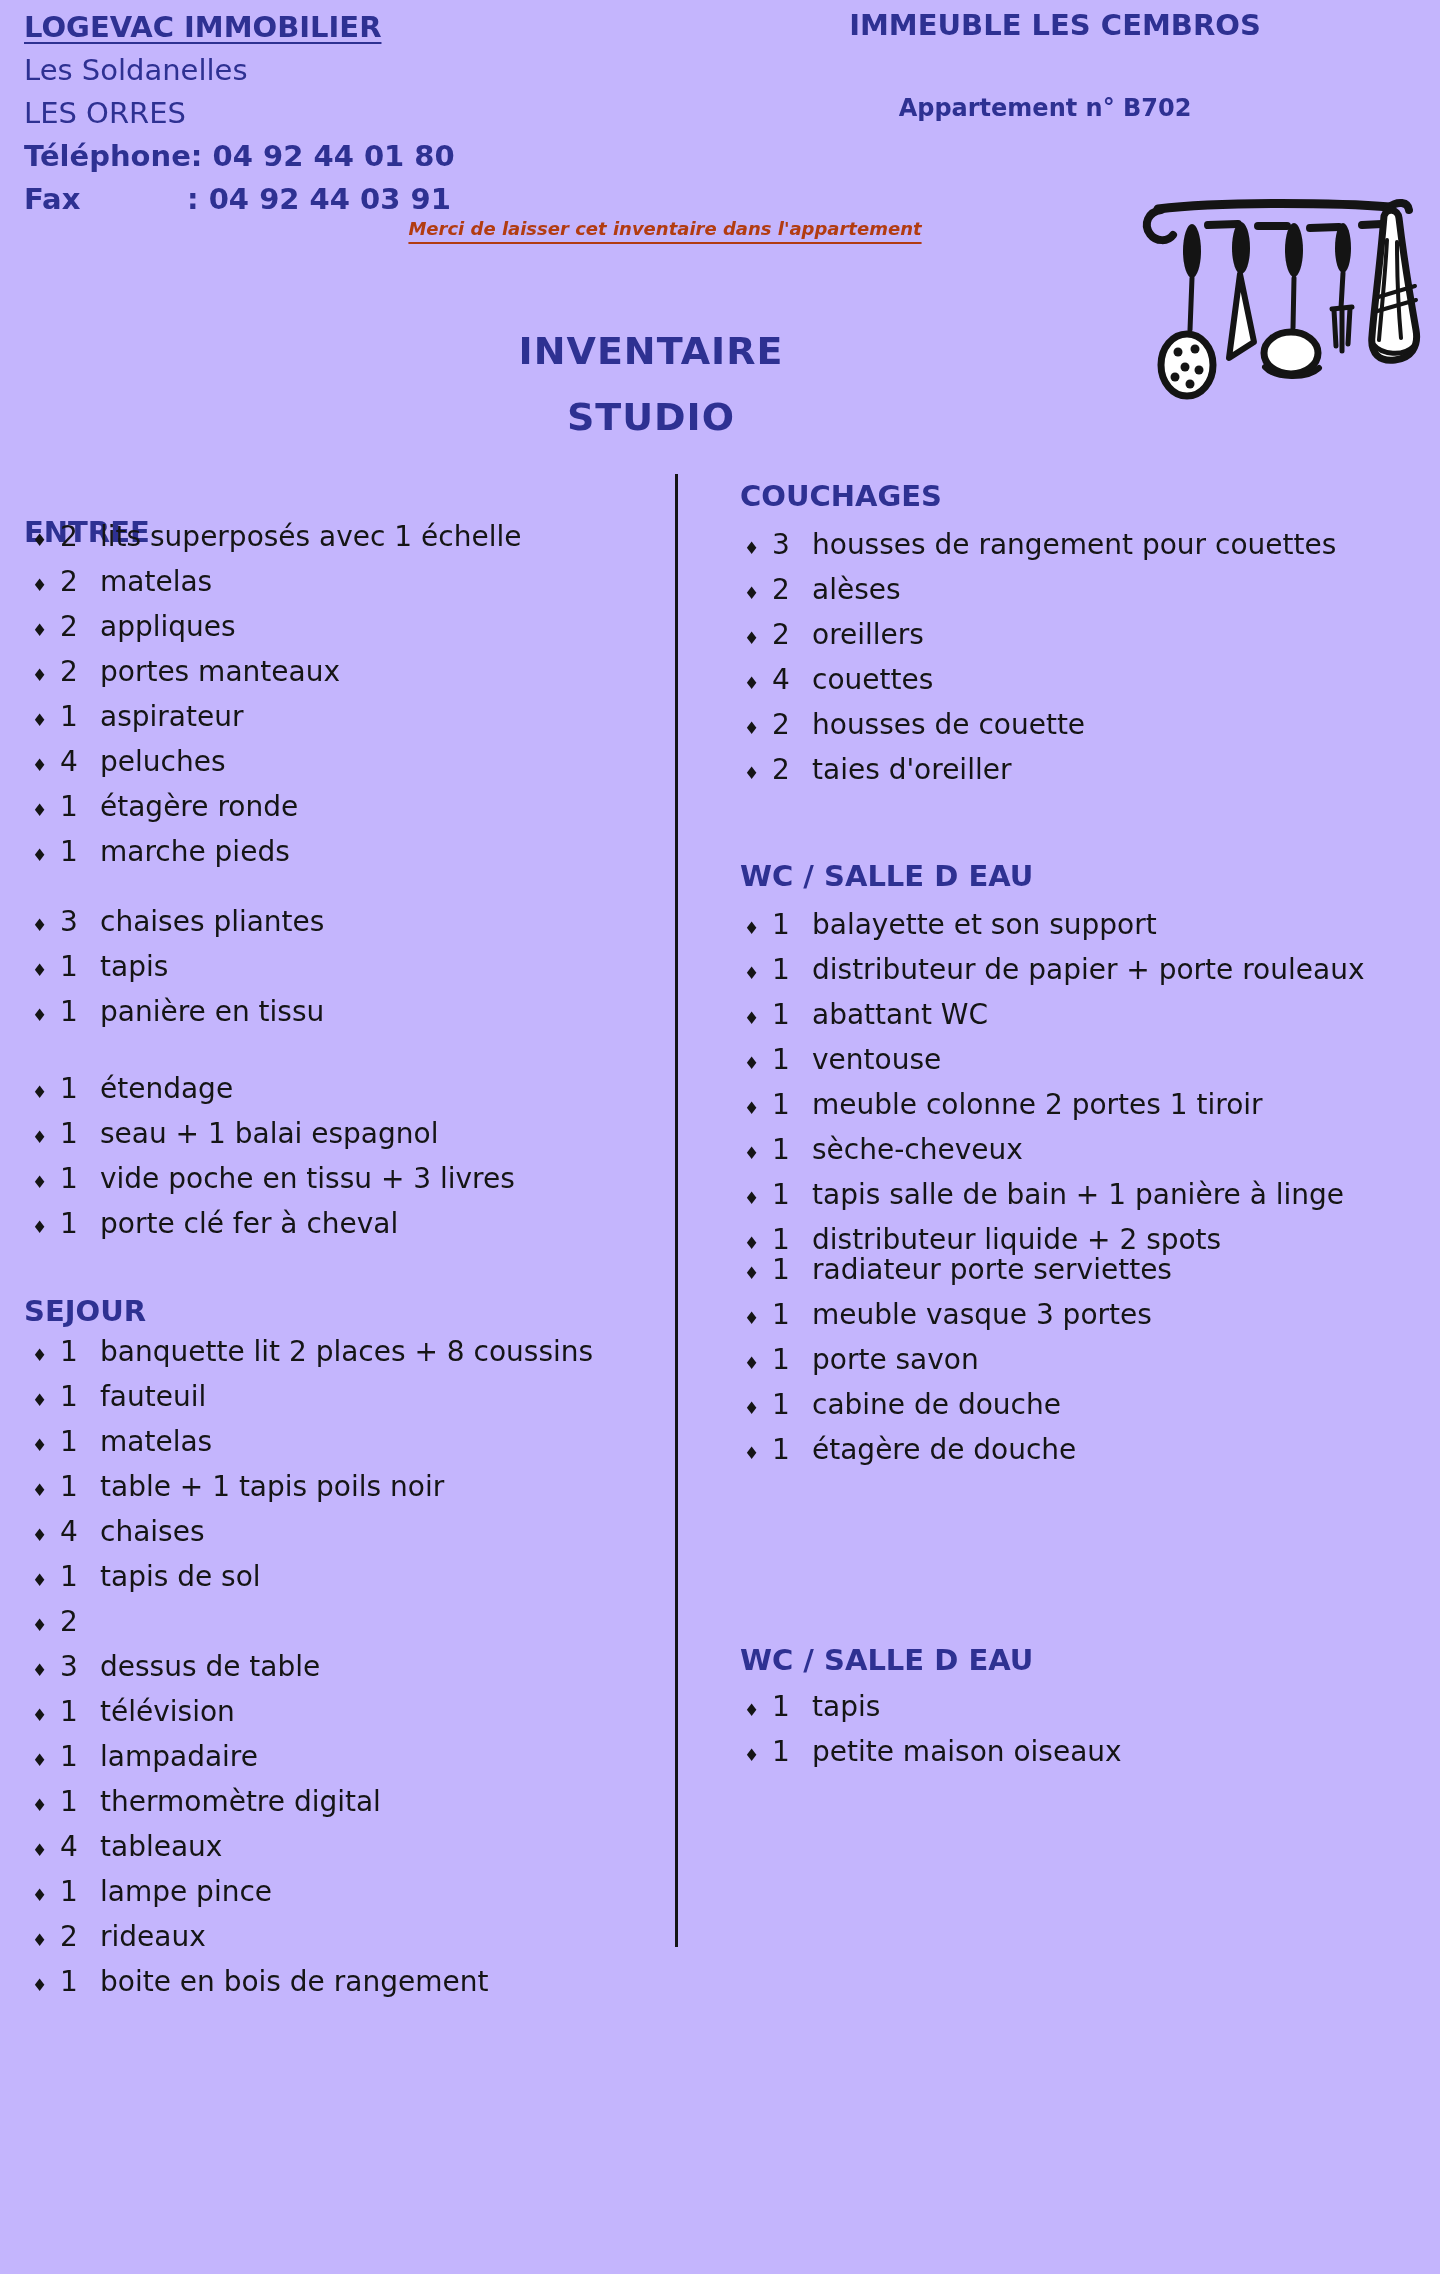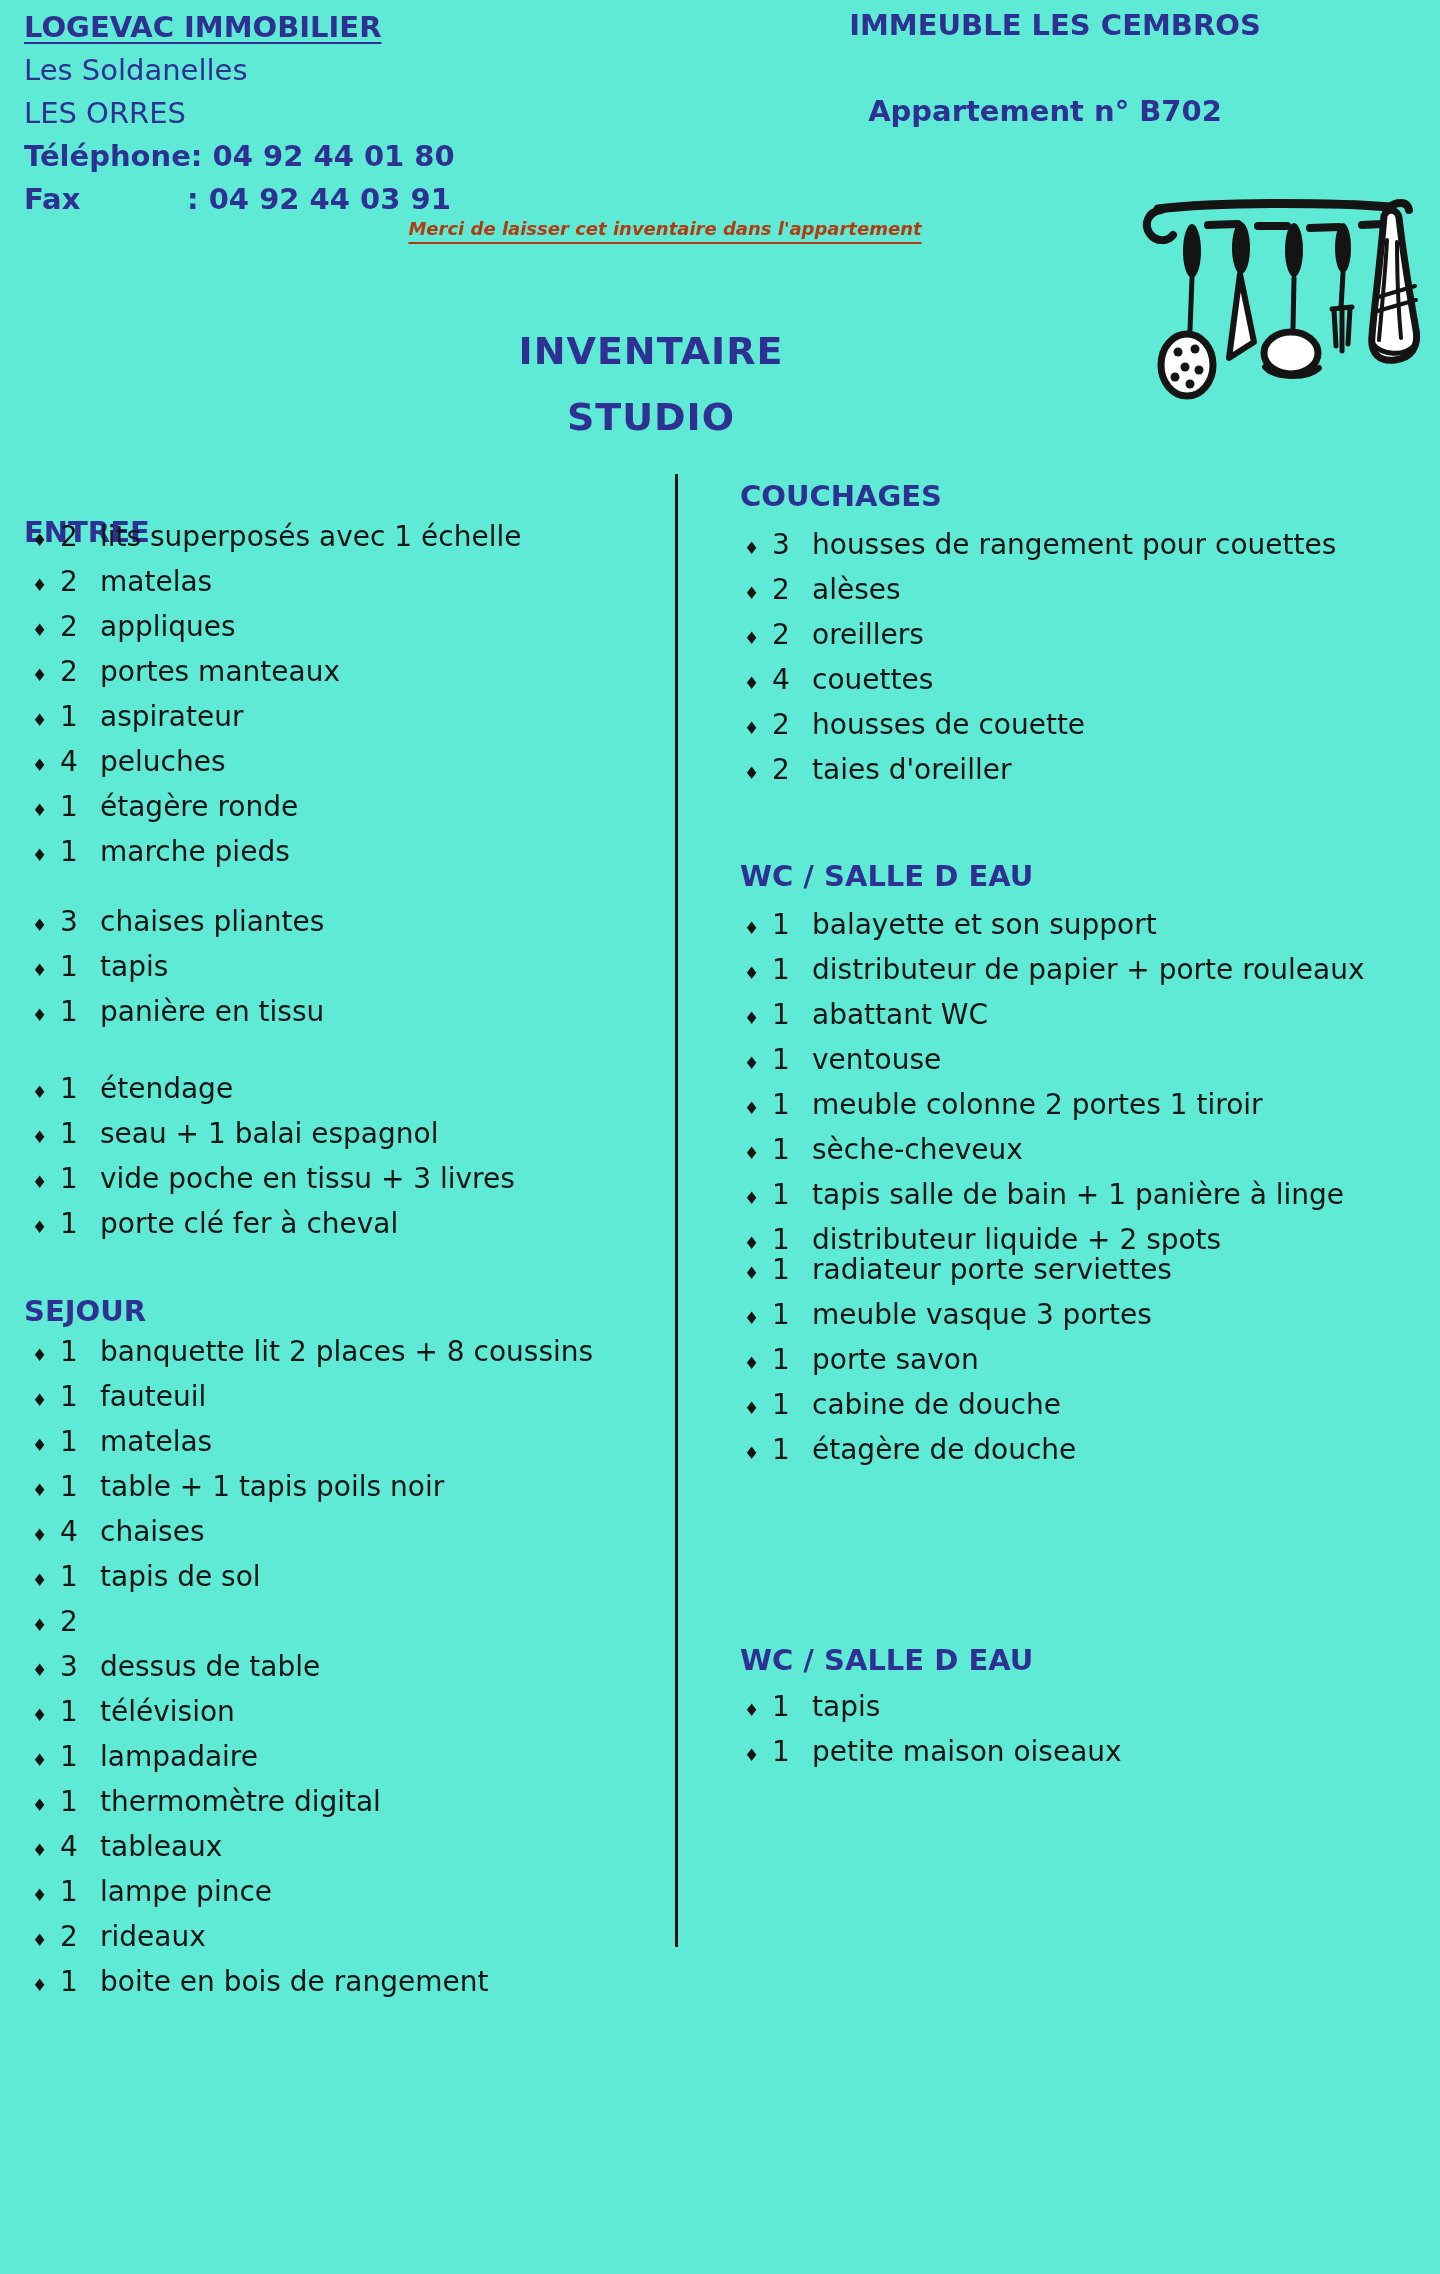--- a/index.html
+++ b/index.html
@@ -3,34 +3,34 @@
 <meta charset="utf-8">
 <style>
   :root{
     --navy:#2e3192;
     --red:#b23c11;
     --ink:#151515;
   }
   html,body{margin:0;padding:0;background:#e8e8e8;}
   .page{
     position:relative;width:1440px;height:2274px;margin:0 auto;
-    background:#5eead4;color:var(--ink);
+    background:#c4b5fd;color:var(--ink);
     font-family:"DejaVu Sans","Liberation Sans",sans-serif;
     overflow:hidden;
   }
   
   .agency{position:absolute;left:24px;top:6px;font-size:29px;line-height:43px;
           font-weight:bold;color:var(--navy);white-space:nowrap;}
   .agency-name{text-decoration:underline;text-underline-offset:5px;text-decoration-thickness:2px;}
   .agency-line{font-weight:normal;}
   .contact-label{display:inline-block;min-width:163px;}
   .building{position:absolute;left:845px;top:8px;width:420px;text-align:center;
             font-size:29px;font-weight:bold;color:var(--navy);white-space:nowrap;}
   .apartment{position:absolute;left:835px;top:94px;width:420px;text-align:center;
-             font-size:29px;font-weight:bold;color:var(--navy);white-space:nowrap;}
+             font-size:24px;font-weight:bold;color:var(--navy);white-space:nowrap;}
   .notice{position:absolute;left:265px;top:204px;width:800px;text-align:center;
           font-size:18px;line-height:49px;font-weight:bold;font-style:italic;color:var(--red);}
   .notice-line{text-decoration:underline;text-underline-offset:7px;text-decoration-thickness:2px;}
   .doc-title{position:absolute;left:451px;top:318px;width:400px;text-align:center;
              font-size:38px;line-height:66px;font-weight:bold;color:var(--navy);letter-spacing:1px;}
   .clipart{position:absolute;left:1128px;top:178px;}
   
   .divider{position:absolute;left:675px;top:474px;width:3px;height:1473px;background:var(--ink);}
   .sec-heading{position:absolute;font-size:29px;font-weight:bold;color:var(--navy);
                line-height:40px;white-space:nowrap;}

